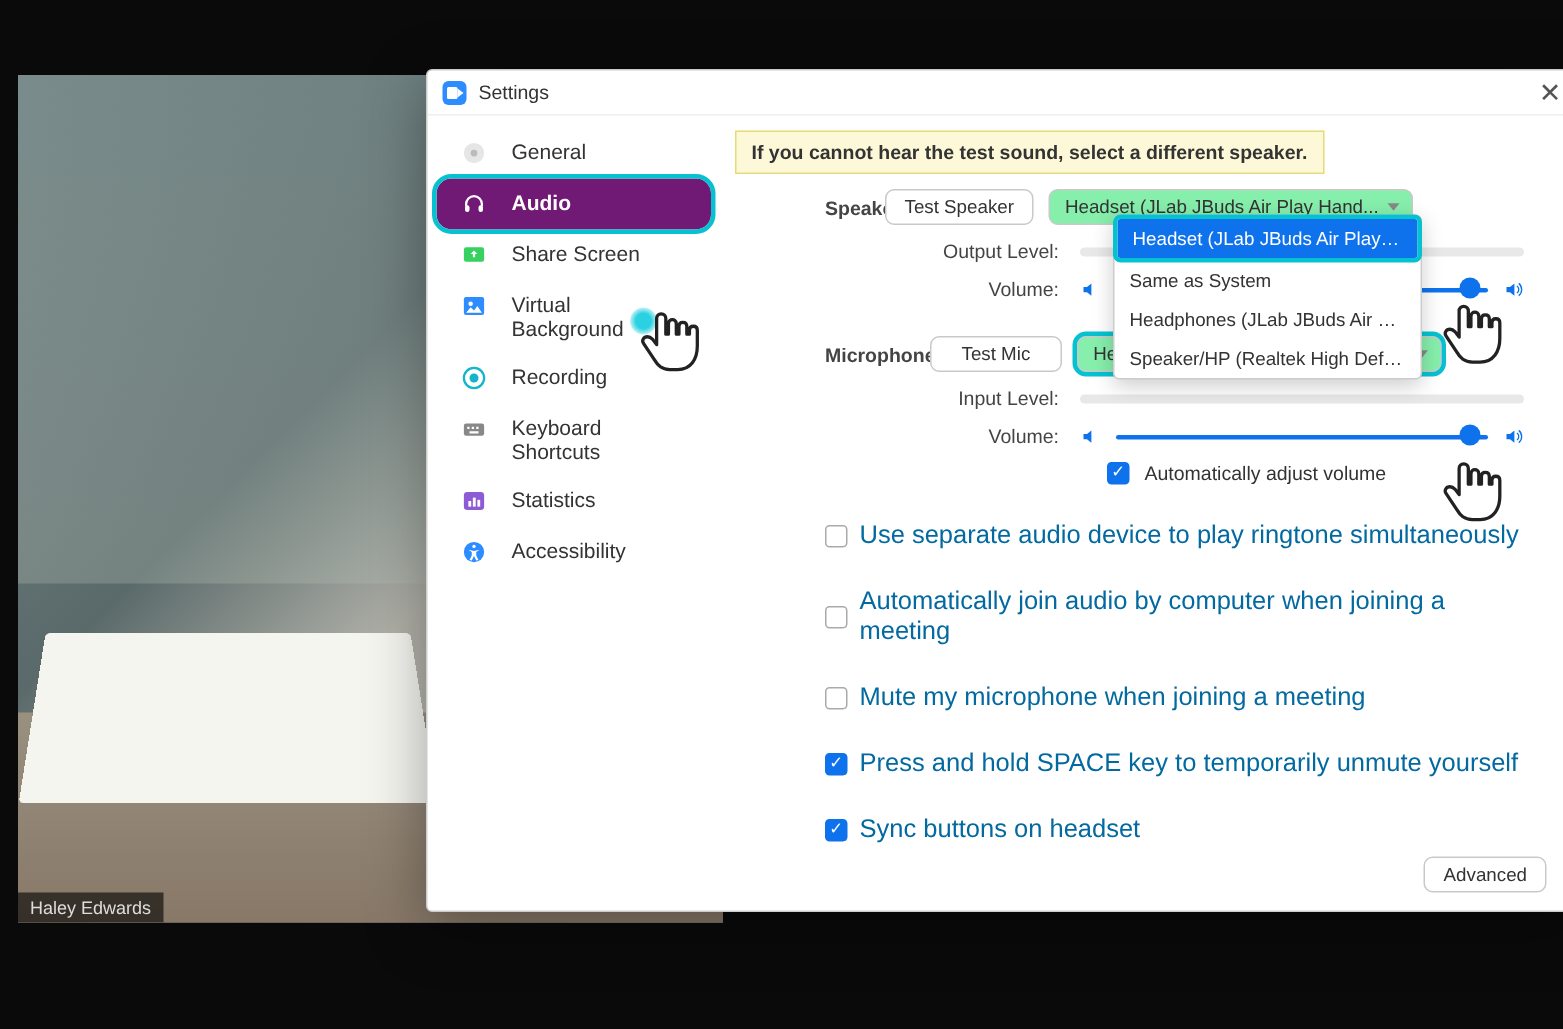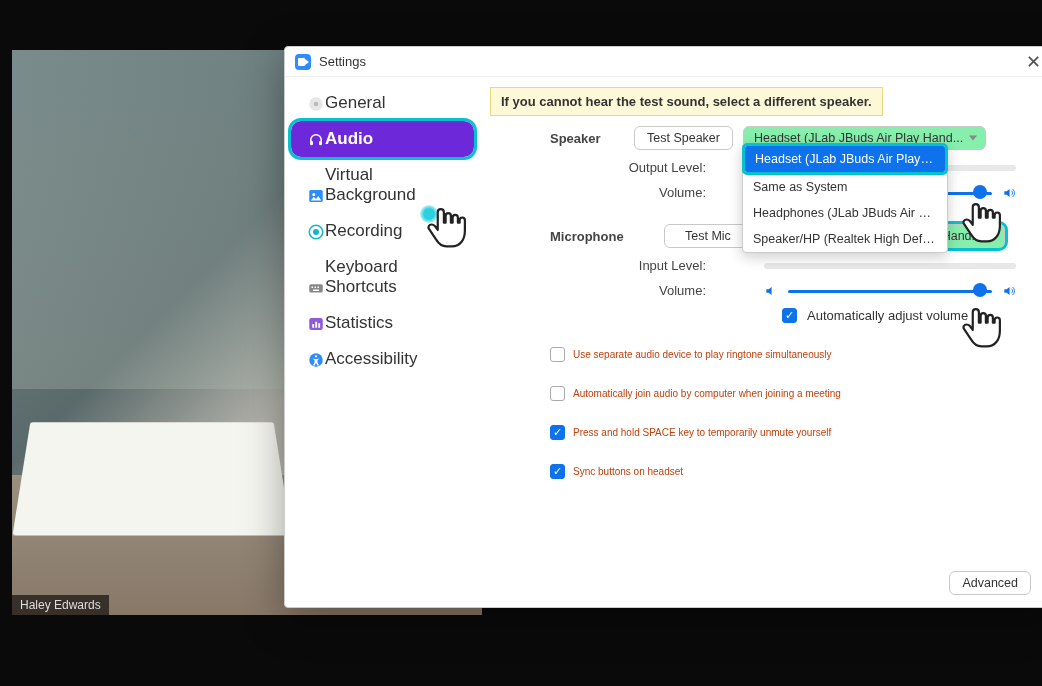--- a/index.html
+++ b/index.html
@@ -46,43 +46,43 @@
     width: 16px; height: 16px; border-radius: 4px;
     background: #2d8cff; margin-right: 8px; position:relative;
   }
   .app-icon::after{content:""; position:absolute; top:4px; left:3px; width:7px; height:8px; background:#fff; border-radius:1px;}
   .app-icon::before{content:""; position:absolute; top:5px; right:2px; width:0; height:0; border-left:4px solid #fff; border-top:3px solid transparent; border-bottom:3px solid transparent;}
   .titlebar-title { font-size: 13px; color:#333; }
   .close-btn { margin-left:auto; font-size:18px; color:#555; cursor:pointer; line-height:1; }
   .body { flex:1; display:flex; overflow:hidden; }
   .sidebar { width: 195px; padding: 8px 0; }
   .nav-item {
-    display:flex; align-items:flex-end; gap:0;
+    display:flex; align-items:flex-start; gap:16px;
     padding: 8px 16px; margin: 0 6px;
-    font-size: 17px; color:#333; cursor:pointer;
+    font-size: 14px; color:#333; cursor:pointer;
     border-radius: 8px;
     position:relative;
   }
   .nav-item.active {
-    background: #6d28d9; color:#fff;
+    background: #701a75; color:#fff;
     border-radius: 10px;
     outline: 3px solid #06c2d1;
   }
   .nav-icon { width:18px; height:18px; display:flex; align-items:center; justify-content:center; }
   .content { flex:1; padding: 10px 35px 12px 10px; position:relative; overflow:visible; }
   .hint-banner {
     background: #fdf9d8; border:1px solid #e8d97a;
     padding: 6px 10px; font-size: 13px;
     display:inline-block;
     margin-bottom: 10px; font-weight: 600;
   }
   .row { display:flex; align-items:center; margin-bottom: 10px; }
   .row-label { width: 230px; text-align:right; padding-right: 14px; color:#444; font-size:13px; }
   .row-label.bold { font-weight:600; }
-  .row-controls { flex:1; display:flex; align-items:center; gap:10px;margin-left:44px; }
+  .row-controls { flex:1; display:flex; align-items:center; gap:10px; }
   .btn {
     border: 1px solid #c9c9c9; background:#fff;
     padding: 4px 12px; border-radius: 6px;
     font-size: 12.5px; cursor:pointer; color:#333;
   }
   .select {
     border: 1px solid #c9c9c9; border-radius: 6px;
     padding: 4px 22px 4px 10px; font-size: 12.5px;
     color:#333; min-width: 200px; position:relative;
     background:#86efac; cursor:pointer;
@@ -101,21 +101,21 @@
   .dropdown {
     position:absolute;
     top: 66px; left: 262px;
     width: 206px;
     background:#fff; border:1px solid #ccc; border-radius:4px;
     box-shadow: 0 4px 14px rgba(0,0,0,.2);
     z-index: 5;
   }
   .dd-item { padding: 6px 10px; font-size: 12.5px; white-space:nowrap; overflow:hidden; text-overflow:ellipsis; cursor:pointer; }
   .dd-item.sel { background:#0e72ed; color:#fff; outline: 3px solid #06c2d1; margin:2px; border-radius:2px; }
-  .check-row { display:flex; align-items:center; gap:8px; margin: 24px 0 6px 60px; font-size:10px; color:#c2410c; }
+  .check-row { display:flex; align-items:center; gap:8px; margin: 24px 0 6px 60px; font-size:17px; color:#0369a1; }
   .chk {
     width:15px; height:15px; border:1.5px solid #aaa; border-radius:3px;
     display:flex; align-items:center; justify-content:center; cursor:pointer;
     flex-shrink:0;
   }
   .chk.on { background:#0e72ed; border-color:#0e72ed; }
   .chk.on::after { content:"✓"; color:#fff; font-size:11px; line-height:1; }
   .advanced {
     position:absolute; bottom:12px; right:20px;
   }
@@ -158,20 +158,29 @@
       </div>
       <div class="nav-item active">
         <span class="nav-icon">
           <svg viewBox="0 0 24 24" width="18" height="18">
               <path d="M5 14v-2a7 7 0 0114 0v2" fill="none" stroke="#fff" stroke-width="2"></path>
               <rect x="4" y="13" width="4" height="6" rx="2" fill="#fff"></rect>
               <rect x="16" y="13" width="4" height="6" rx="2" fill="#fff"></rect>
             </svg>
         </span>
         <span style="font-weight:600">Audio</span>
+      </div>
+      <div class="nav-item">
+        <span class="nav-icon">
+          <svg viewBox="0 0 24 24" width="18" height="18">
+              <rect x="3" y="5" width="18" height="13" rx="2" fill="#36d160"></rect>
+              <path d="M12 8l3 3h-2v3h-2v-3H9z" fill="#fff"></path>
+            </svg>
+        </span>
+        <span>Share Screen</span>
       </div>
       <div class="nav-item">
         <span class="nav-icon">
           <svg viewBox="0 0 24 24" width="18" height="18">
               <rect x="3" y="4" width="18" height="16" rx="2" fill="#2d8cff"></rect>
               <circle cx="9" cy="10" r="2" fill="#fff"></circle>
               <path d="M5 18l4-5 3 3 3-4 4 6z" fill="#fff"></path>
             </svg>
         </span>
         <span>Virtual Background</span>
@@ -309,20 +318,24 @@
       
       <div class="check-row">
         <div class="chk"></div>
         <span>Use separate audio device to play ringtone simultaneously</span>
       </div>
       <div class="check-row">
         <div class="chk"></div>
         <span>Automatically join audio by computer when joining a meeting</span>
       </div>
       <div class="check-row">
+        <div class="chk"></div>
+        <span>Mute my microphone when joining a meeting</span>
+      </div>
+      <div class="check-row">
         <div class="chk on"></div>
         <span>Press and hold SPACE key to temporarily unmute yourself</span>
       </div>
       <div class="check-row">
         <div class="chk on"></div>
         <span>Sync buttons on headset</span>
       </div>
 
       
       <div class="dropdown">

